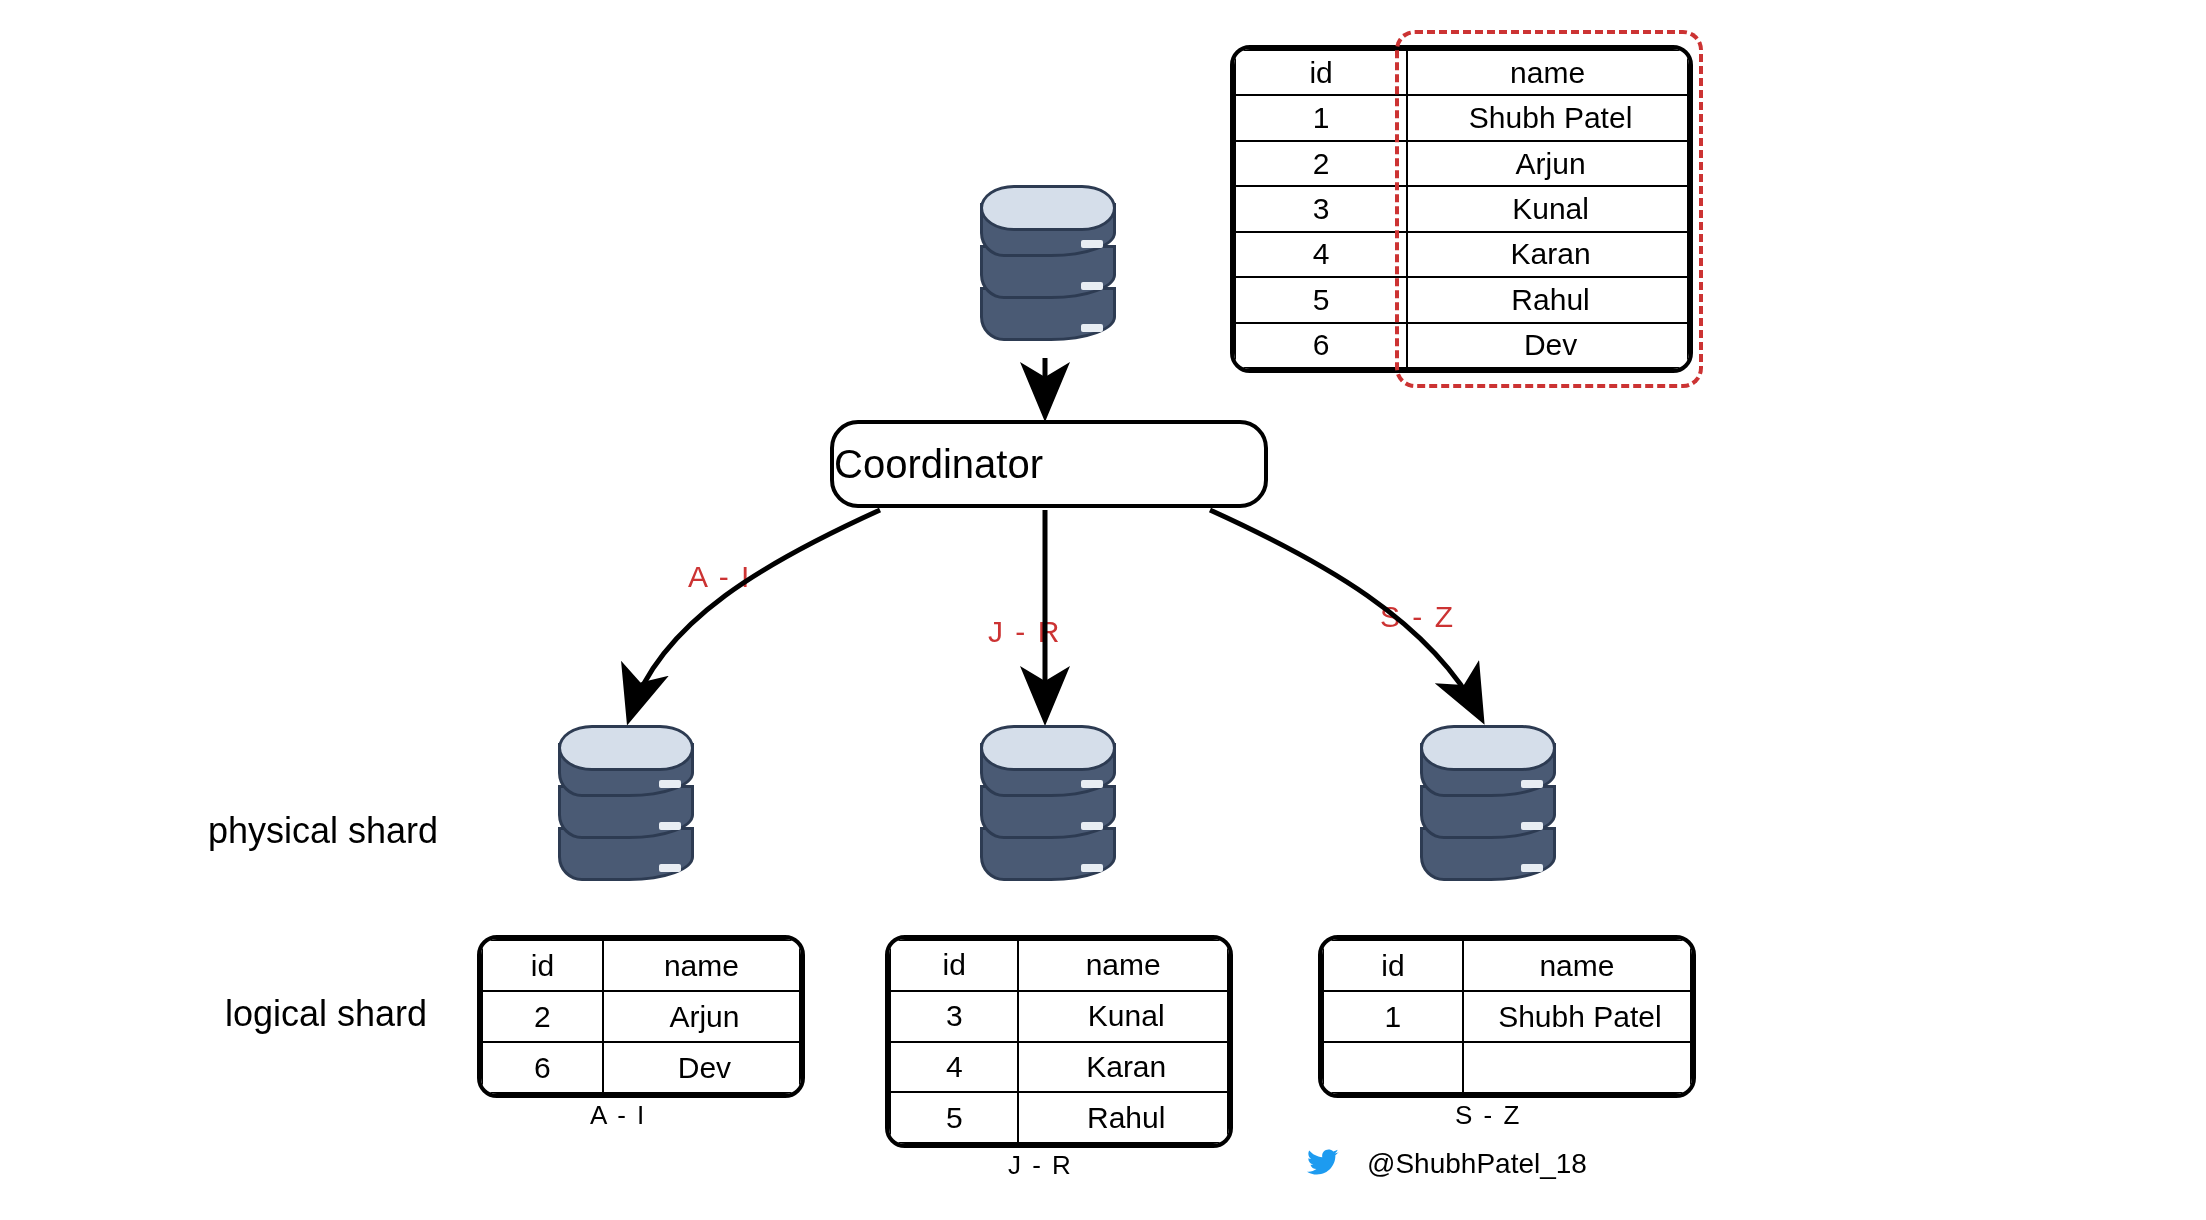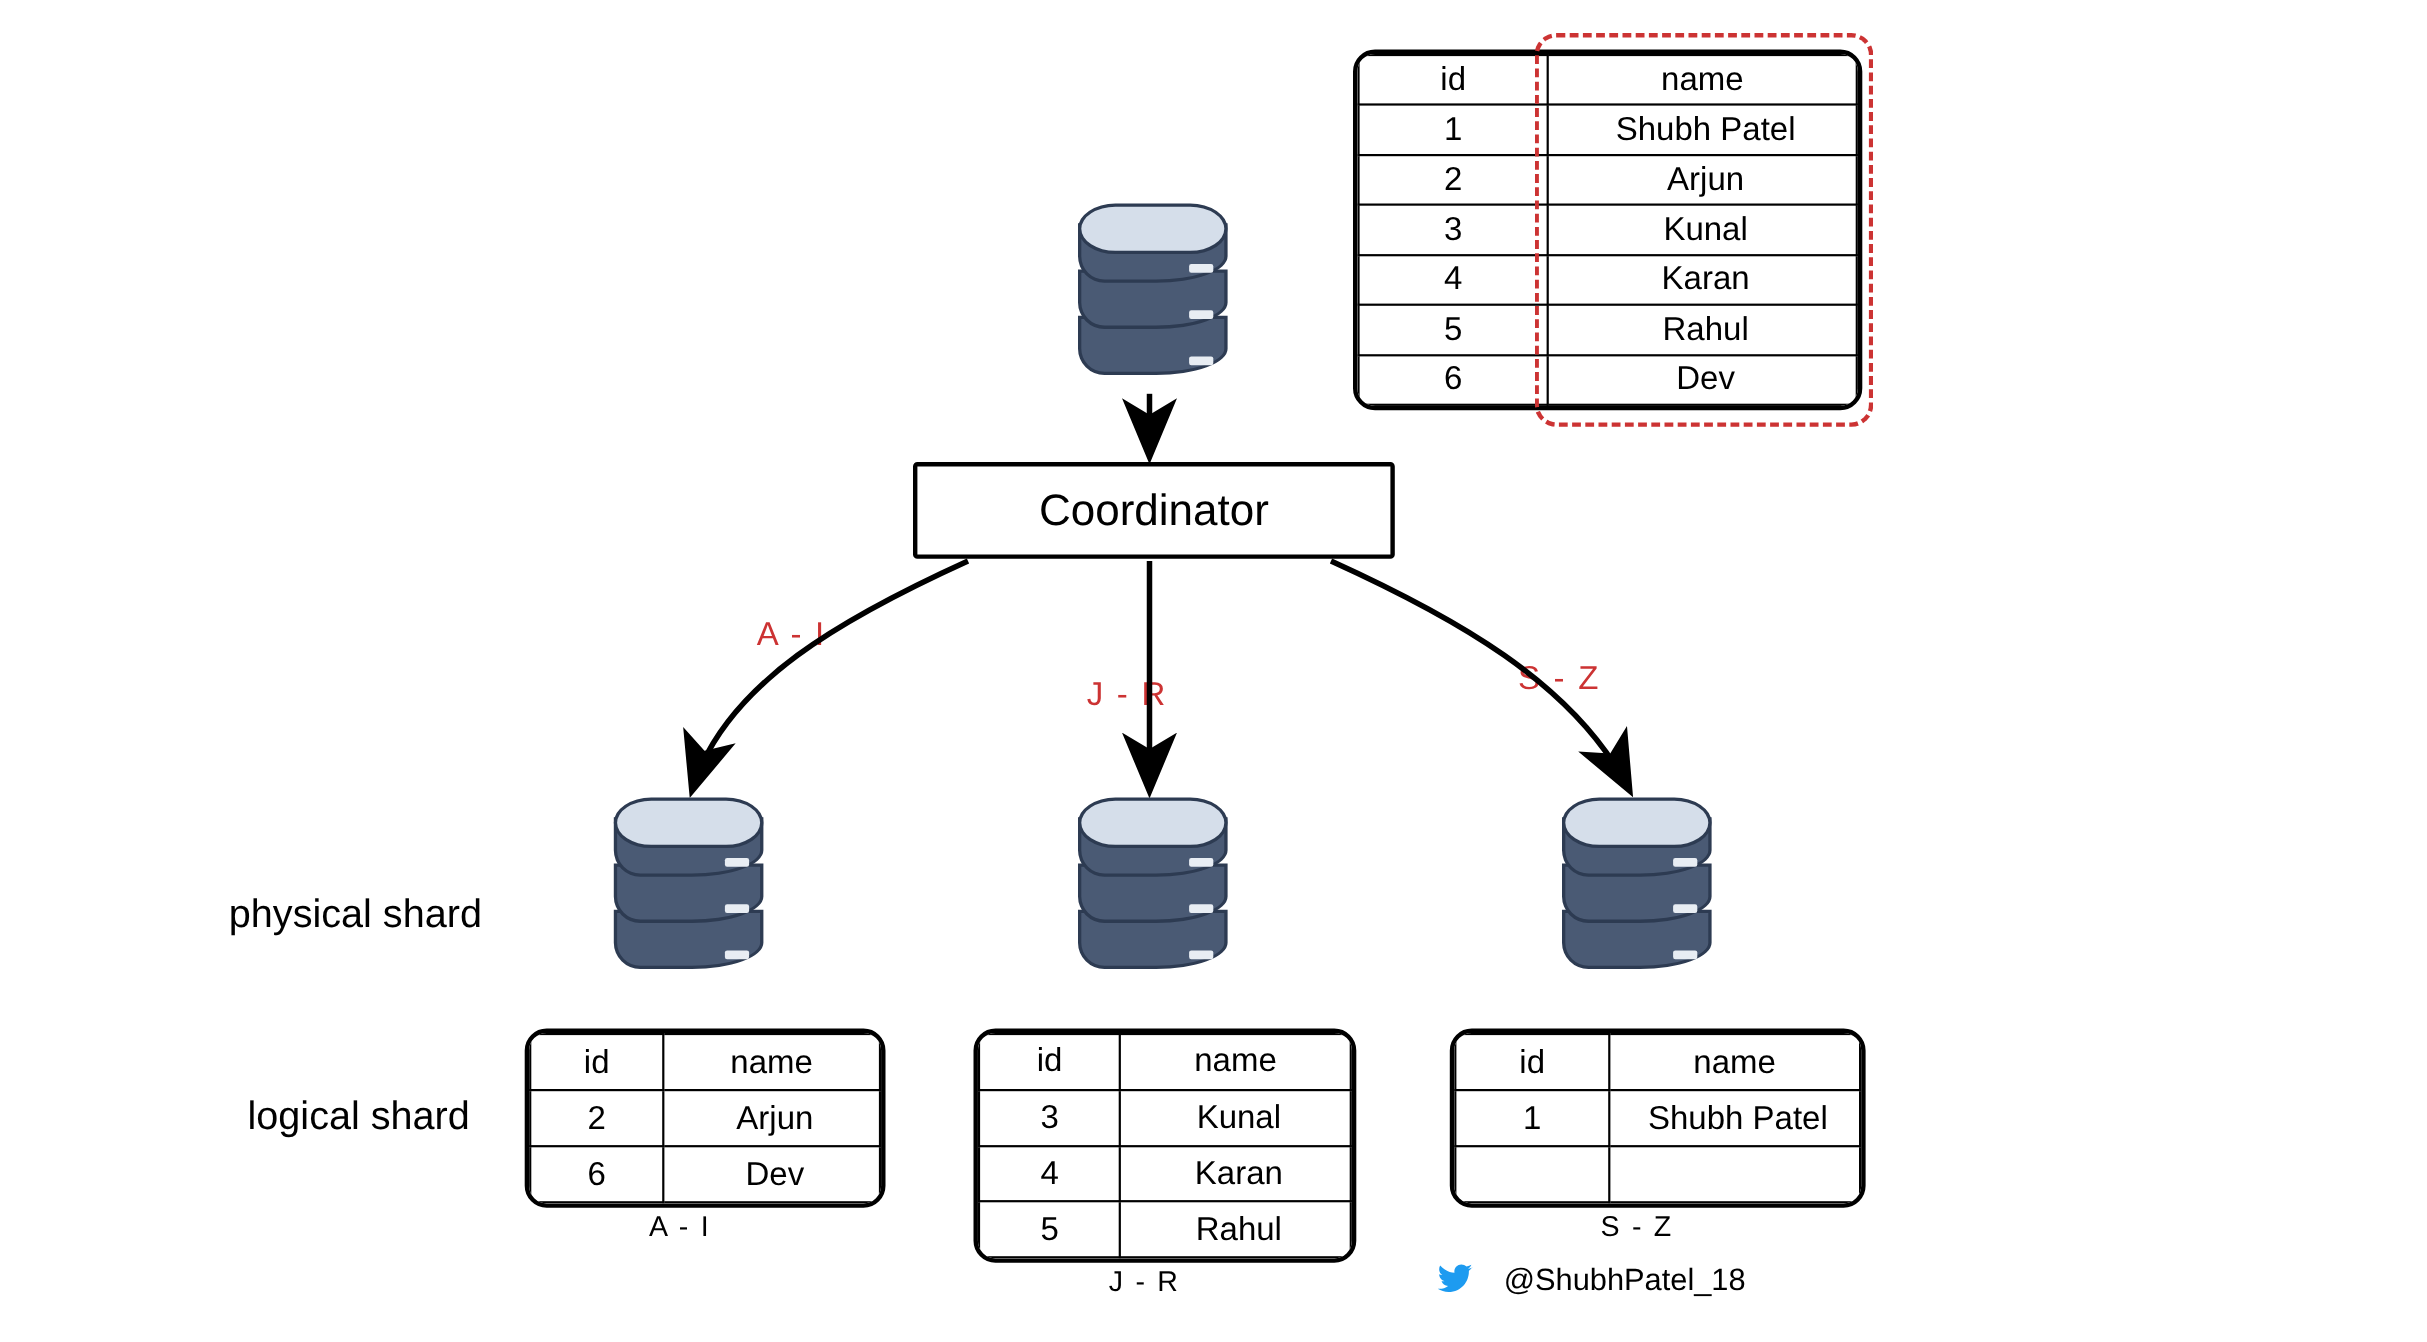--- a/index.html
+++ b/index.html
@@ -52,22 +52,21 @@
     border-radius: 2px;
   }
   
   .coord {
     position: absolute;
     left: 830px;
     top: 420px;
     width: 430px;
     height: 80px;
     border: 4px solid #000;
-    border-radius: 4px;
-    text-align: center;
+    border-radius: 28px;
     line-height: 80px;
     font-size: 40px;
     background: #fff;
   }
   
   .tbl {
     position: absolute;
     border: 4px solid #000;
     border-radius: 20px;
     overflow: hidden;

